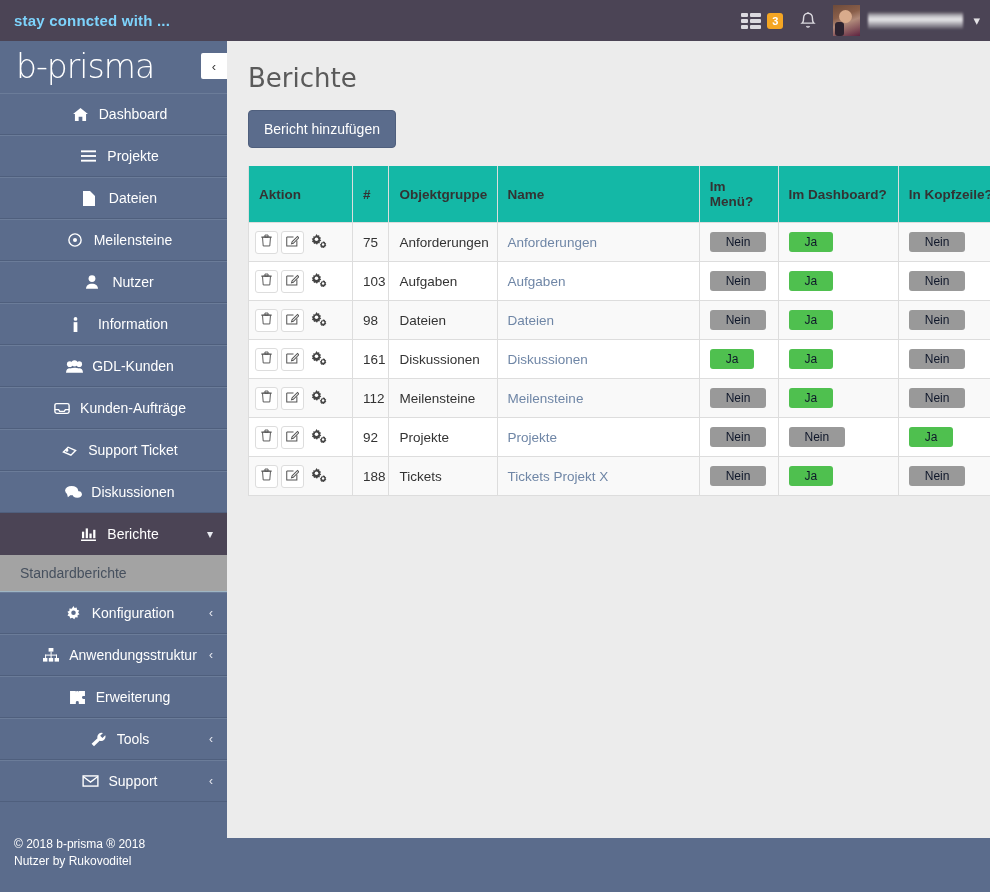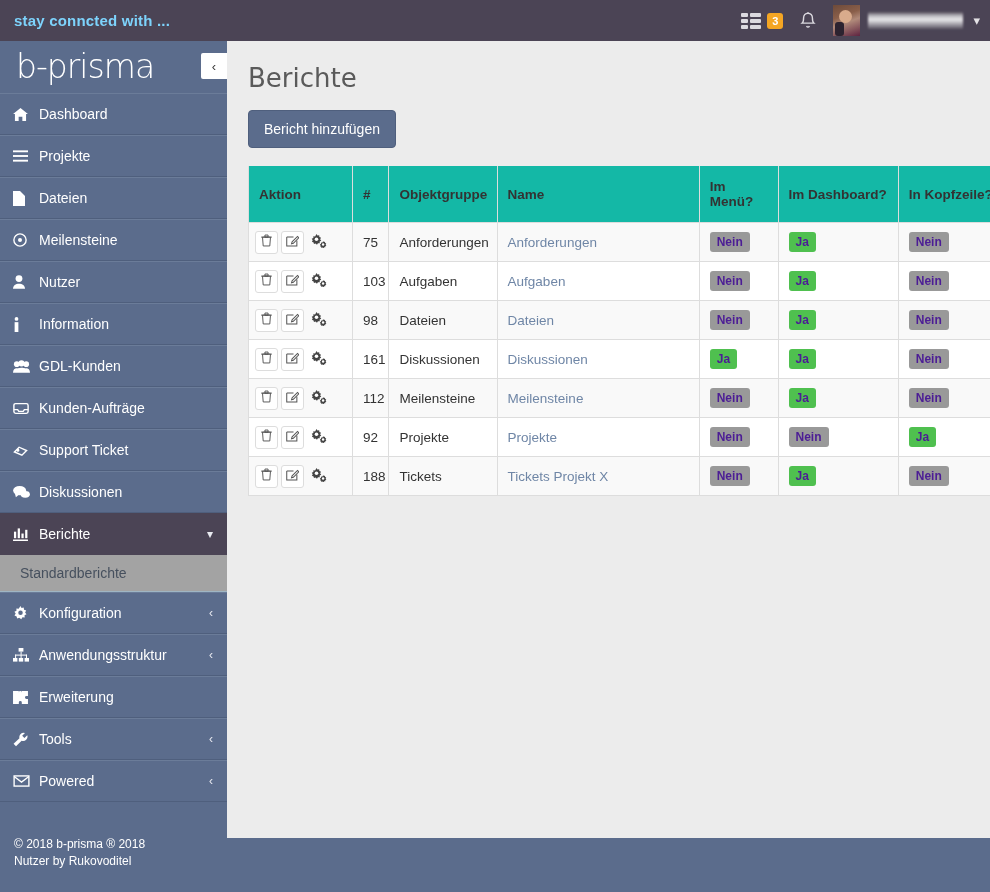--- a/index.html
+++ b/index.html
@@ -74,21 +74,21 @@
     position: absolute; right: 0px; top: 12px;
     width: 26px; height: 26px; background: #ffffff;
     display: flex; align-items: center; justify-content: center;
     color: #3a3a3a; font-size: 13px; cursor: pointer;
     border-radius: 2px 0 0 2px;
   }
   .nav-item {
     display: flex; align-items: center; height: 42px;
     padding-left: 13px; color: #ffffff; font-size: 14px;
     border-top: 1px solid #6b7c99; border-bottom: 1px solid #4f5f7d;
-    cursor: pointer; position: relative;
+    cursor: pointer; position: relative; justify-content: center;
   }
   .nav-item .ico {
     width: 24px; display: flex; align-items: center; justify-content: flex-start;
     color: #ffffff; font-size: 14px; flex: none;
   }
   .nav-item .lbl { margin-left: 2px; }
   .nav-item .chev { position: absolute; right: 14px; font-size: 12px; color: #e8eaf0; }
   .nav-item.active { background: #4b4455; border-top-color: #4b4455; border-bottom-color: #4b4455; }
   .nav-sub {
     height: 37px; display: flex; align-items: center;
@@ -142,22 +142,22 @@
   .act-cell { white-space: nowrap; padding: 6px 6px; }
   .act-btn {
     display: inline-flex; align-items: center; justify-content: center;
     width: 23px; height: 23px; border: 1px solid #dddddd; border-radius: 3px;
     background: #ffffff; color: #555555; margin-right: 3px; cursor: pointer;
     vertical-align: middle;
   }
   .act-btn.plain { border-color: transparent; background: transparent; }
 
   .badge {
-    display: inline-block; font-size: 12px; font-weight: bold; color: #4c1d95;
-    border-radius: 3px; padding: 3px 7px; line-height: 14px;
+    display: inline-block; font-size: 12px; font-weight: normal; color: #0f172a;
+    border-radius: 3px; padding: 3px 16px; line-height: 14px;
   }
   .badge.yes { background: #4fc04f; }
   .badge.no  { background: #999999; }
 </style>
 </head>
 <body>
 
 <div id="topbar">
   <div id="topbar-title">stay conncted with ...</div>
   <div id="topbar-right">
@@ -353,21 +353,21 @@
         <span class="lbl">Tools</span>
         <span class="chev">‹</span>
       </div>
       <div class="nav-item">
         <span class="ico">
           <svg width="17" height="12" viewBox="0 0 18 13" fill="none" stroke="#fff" stroke-width="1.5">
             <rect x="1" y="1" width="16" height="11"></rect>
             <path d="M1 1.6l8 6 8-6"></path>
           </svg>
         </span>
-        <span class="lbl">Powered</span>
+        <span class="lbl">Support</span>
         <span class="chev">‹</span>
       </div>
     </div>
 
   <div id="footer-note">
     <div>© 2018 b-prisma ® 2018</div>
     <div>Nutzer by Rukovoditel</div>
   </div>
 </div>
 

